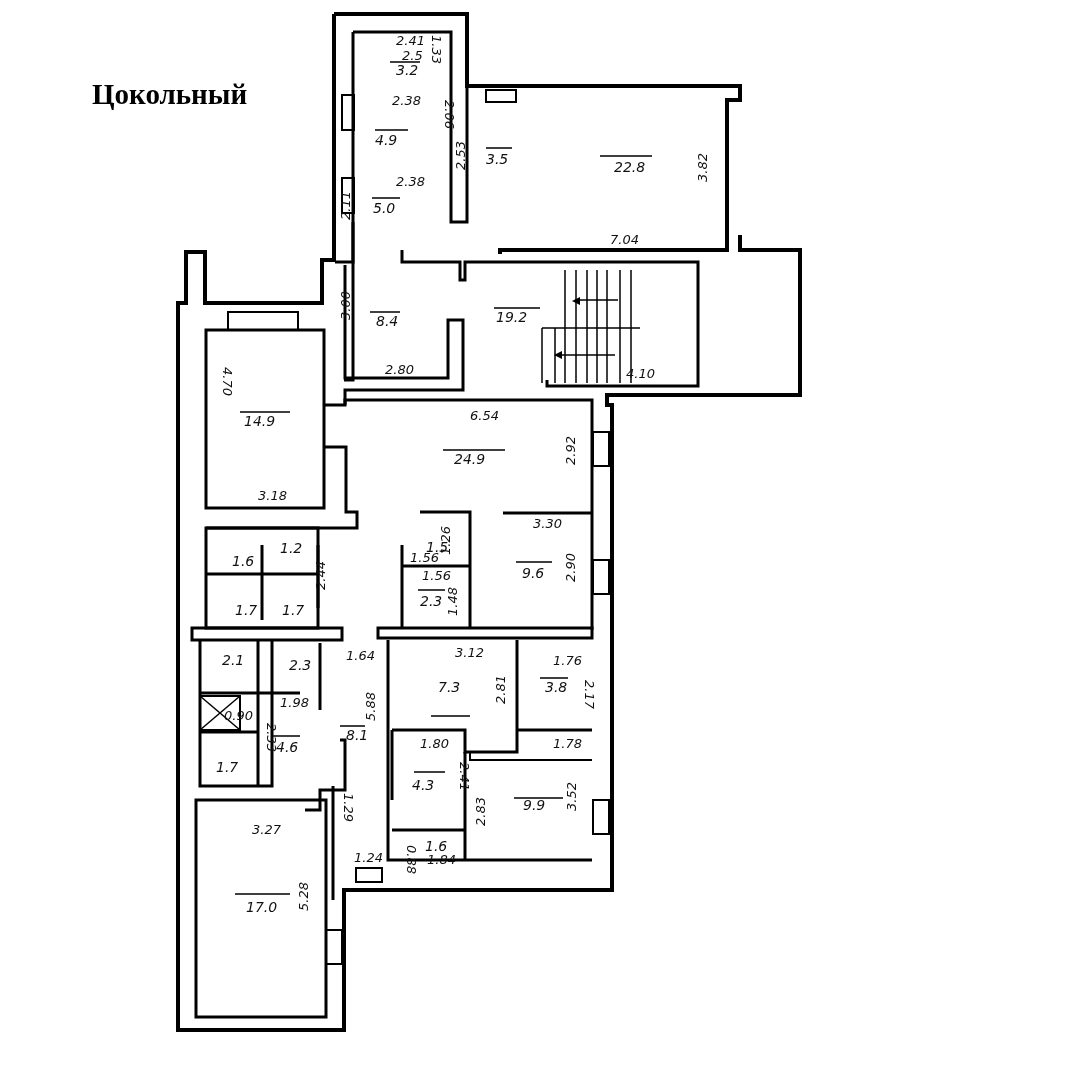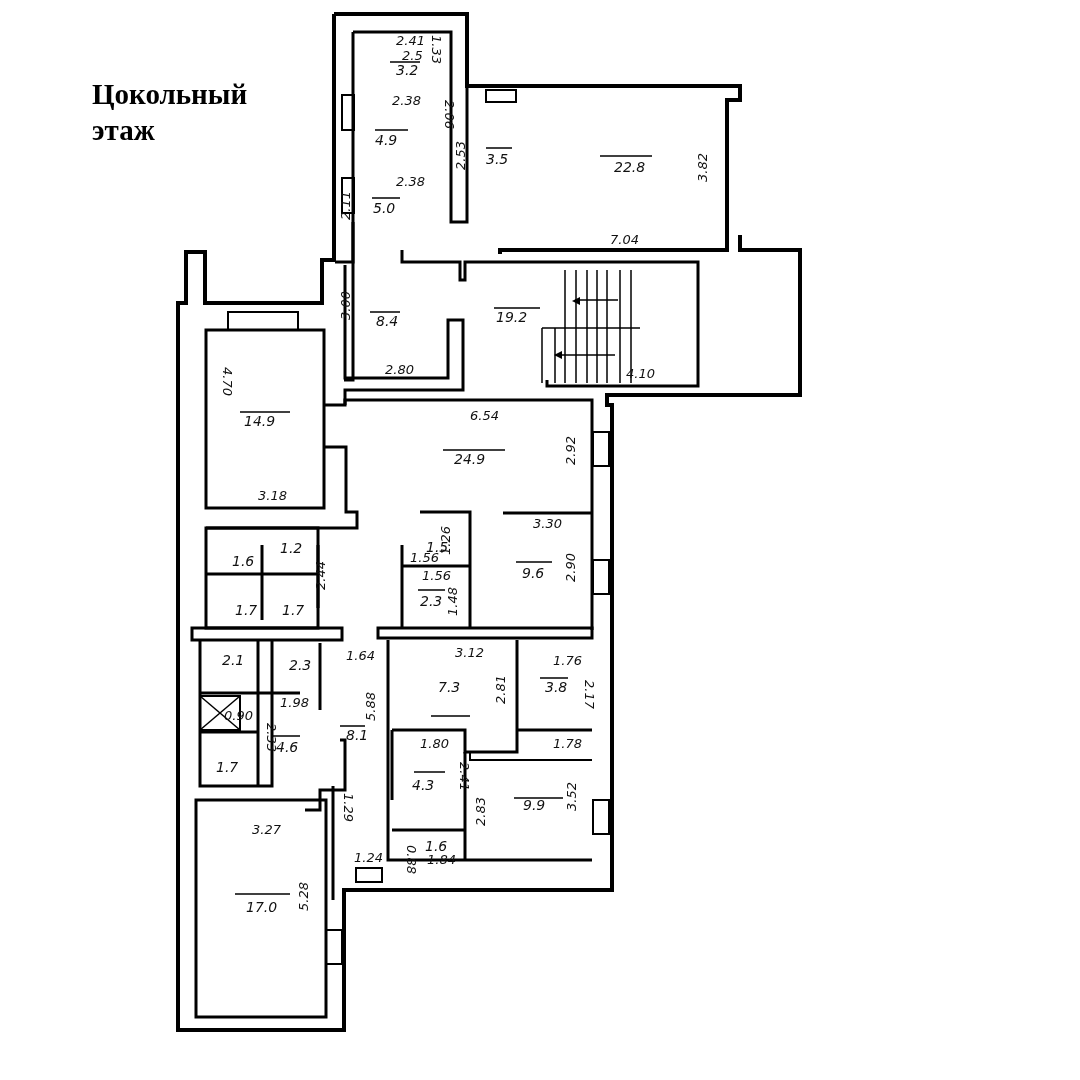--- a/index.html
+++ b/index.html
@@ -8,21 +8,20 @@
     #title div { white-space: nowrap; }
     svg#plan { position: absolute; left: 0; top: 0; }
     .lbl { font-family: "DejaVu Sans", sans-serif; font-style: italic; font-size: 13px; fill: #111; }
     .area { font-family: "DejaVu Sans", sans-serif; font-style: italic; font-size: 14px; fill: #111; }
   </style>
 </head>
 <body>
 
 <div id="title">
   <div>Цокольный</div>
-  <div>этаж</div>
 </div>
 
 <svg id="plan" width="1080" height="1080" viewBox="0 0 1080 1080">
   <g fill="none" stroke="#000" stroke-width="4" stroke-linejoin="miter">
 
     <polyline points="334,14 467,14 467,86 740,86 740,100 727,100 727,250 500,250 500,254"></polyline>
     <polyline points="334,14 334,260 322,260 322,303 205,303 205,252 186,252 186,303 178,303 178,1030 344,1030 344,890 612,890 612,405 607,405 607,395 800,395 800,250 740,250 740,235"></polyline>
     <polyline points="353,32 451,32 451,222 467,222 467,86" stroke-width="3"></polyline>
     <polyline points="353,32 353,380 344,380 344,380" stroke-width="3"></polyline>
 

